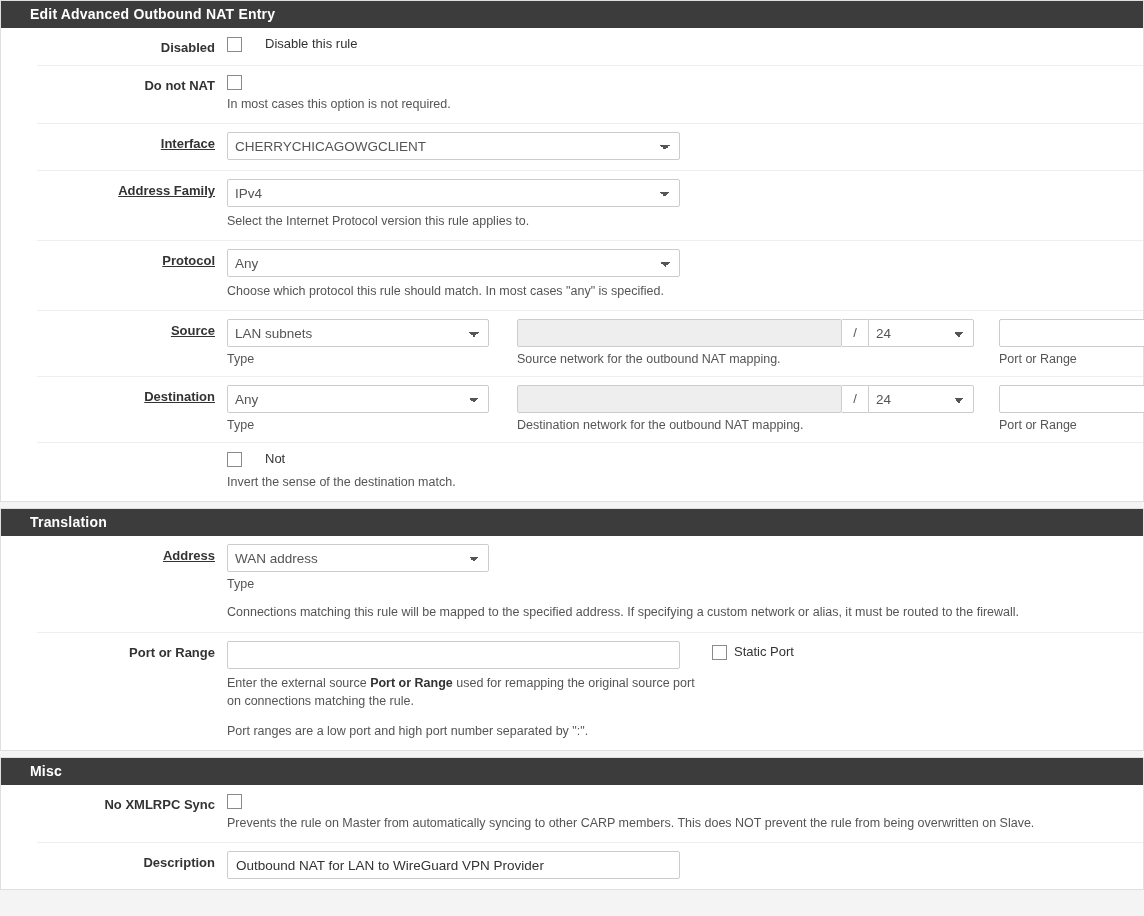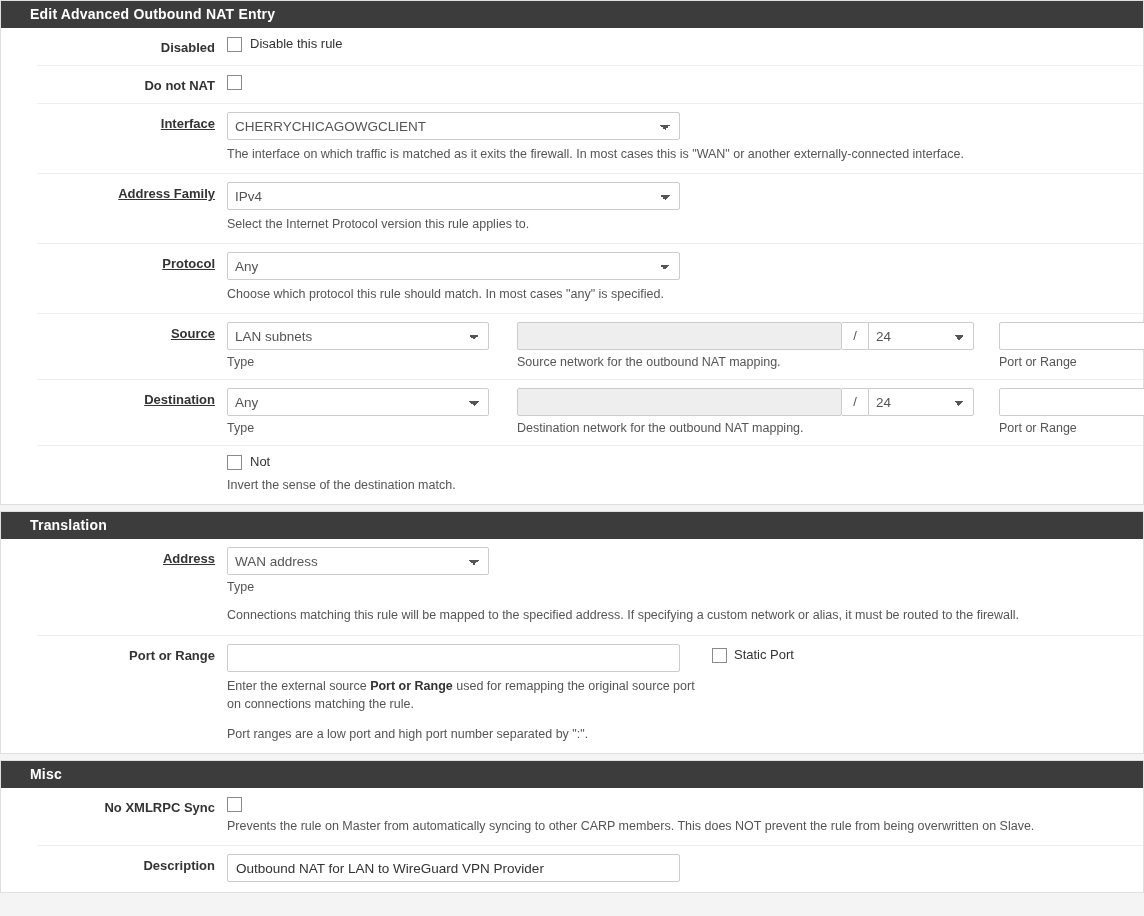--- a/index.html
+++ b/index.html
@@ -58,21 +58,21 @@
   .help-block {
     color: #555555;
     font-size: 12.5px;
     margin-top: 5px;
     line-height: 1.45;
   }
   .help-block.tight { margin-top: 3px; }
   .checkbox-line {
     display: flex;
     align-items: flex-start;
-    gap: 8px;
+    gap: 23px;
   }
   input[type="checkbox"] {
     width: 15px; height: 15px;
     margin: 1px 0 0 0;
     border: 1px solid #8a8a8a;
     background: #fff;
     -webkit-appearance: none;
     appearance: none;
     flex: 0 0 auto;
   }
@@ -185,30 +185,30 @@
           </div>
         </div>
       </div>
 
       <div class="form-row">
         <div class="form-label">Do not NAT</div>
         <div class="form-fields">
           <div class="checkbox-line">
             <input type="checkbox" style="">
           </div>
+          <div class="help-block">In most cases this option is not required.</div>
         </div>
       </div>
 
       <div class="form-row">
         <div class="form-label link">Interface</div>
         <div class="form-fields">
           <select class="w-450">
             <option>CHERRYCHICAGOWGCLIENT</option>
           </select>
-          <div class="help-block">The interface on which traffic is matched as it exits the firewall. In most cases this is "WAN" or another externally-connected interface.</div>
         </div>
       </div>
 
       <div class="form-row">
         <div class="form-label link">Address Family</div>
         <div class="form-fields">
           <select class="w-450">
             <option>IPv4</option>
           </select>
           <div class="help-block">Select the Internet Protocol version this rule applies to.</div>

